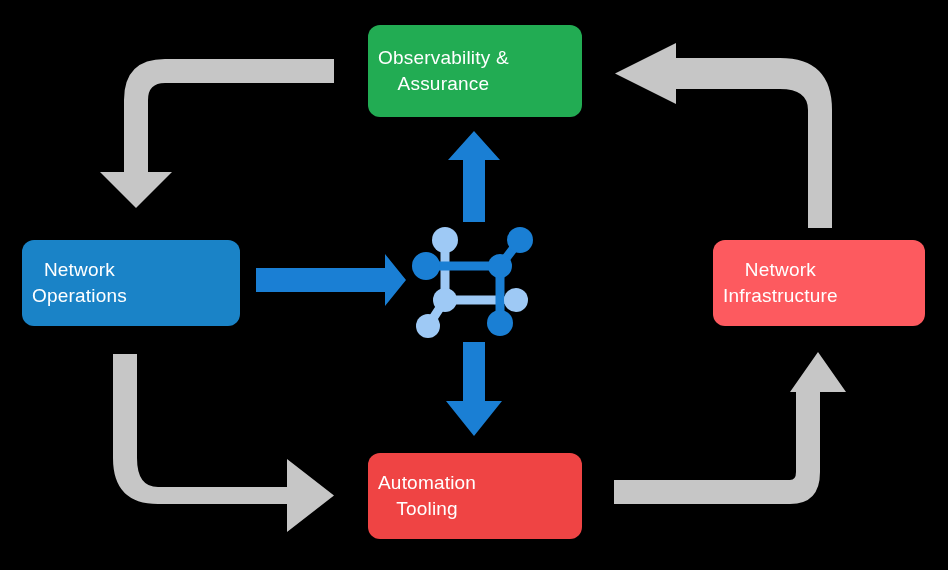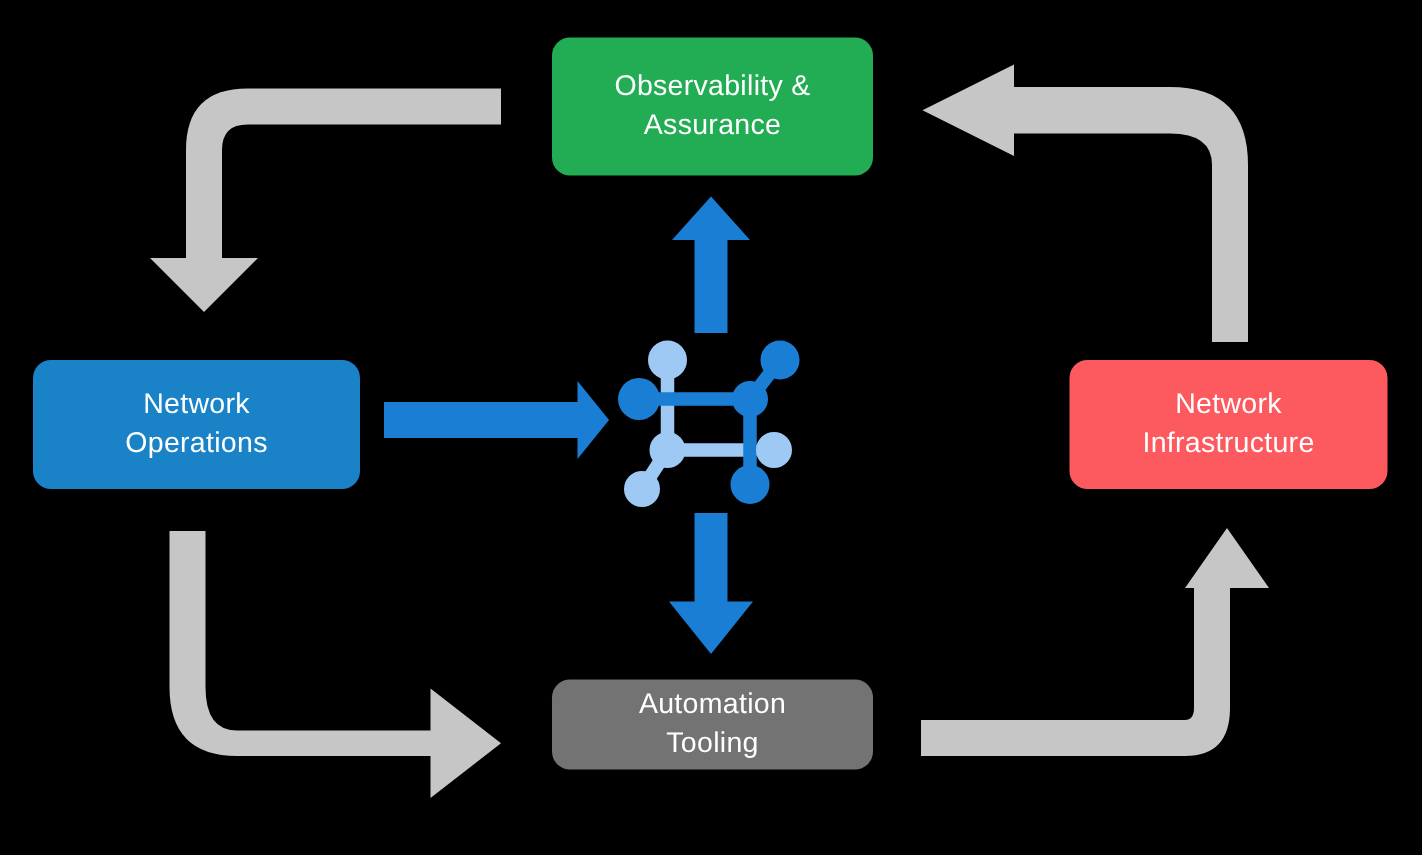--- a/index.html
+++ b/index.html
@@ -15,36 +15,35 @@
     width: 948px;
     height: 570px;
     background: #000000;
     overflow: hidden;
   }
   .node-box {
     position: absolute;
     border-radius: 12px;
     display: flex;
     align-items: center;
-    justify-content: center;
     text-align: center;
     color: #ffffff;
     font-size: 19px;
     line-height: 1.35;
     font-weight: 400;
     letter-spacing: 0.2px;
     box-sizing: border-box;
     padding: 6px 10px;
   }
   .node-box span { display: block; white-space: pre-line; }
 
   #box-observability { left: 368px; top: 25px;  width: 214px; height: 92px; background: #22ac53; }
   #box-netops        { left: 22px;  top: 240px; width: 218px; height: 86px; background: #1a83c7; }
   #box-netinfra      { left: 713px; top: 240px; width: 212px; height: 86px; background: #fd5a5f; }
-  #box-automation    { left: 368px; top: 453px; width: 214px; height: 60px; background: #737373; }
+  #box-automation    { left: 368px; top: 453px; width: 214px; height: 86px; background: #ef4444; }
 
   .svg-layer {
     position: absolute;
     left: 0; top: 0;
     width: 948px;
     height: 570px;
   }
   .center-icon {
     position: absolute;
     left: 412px;

